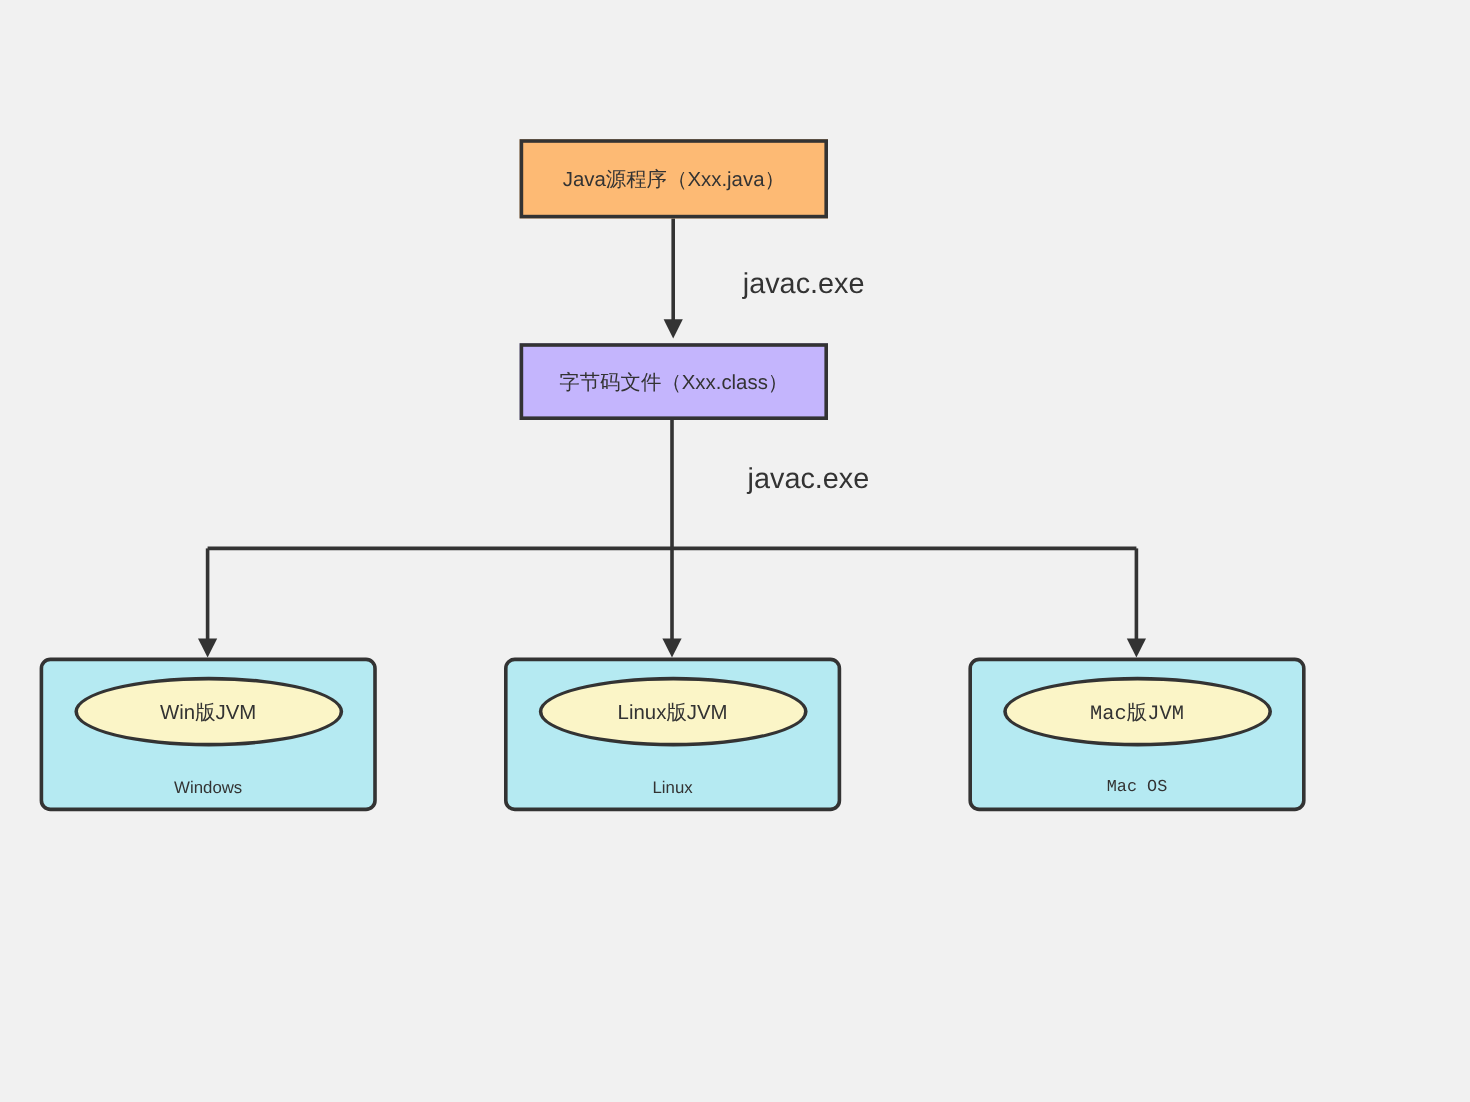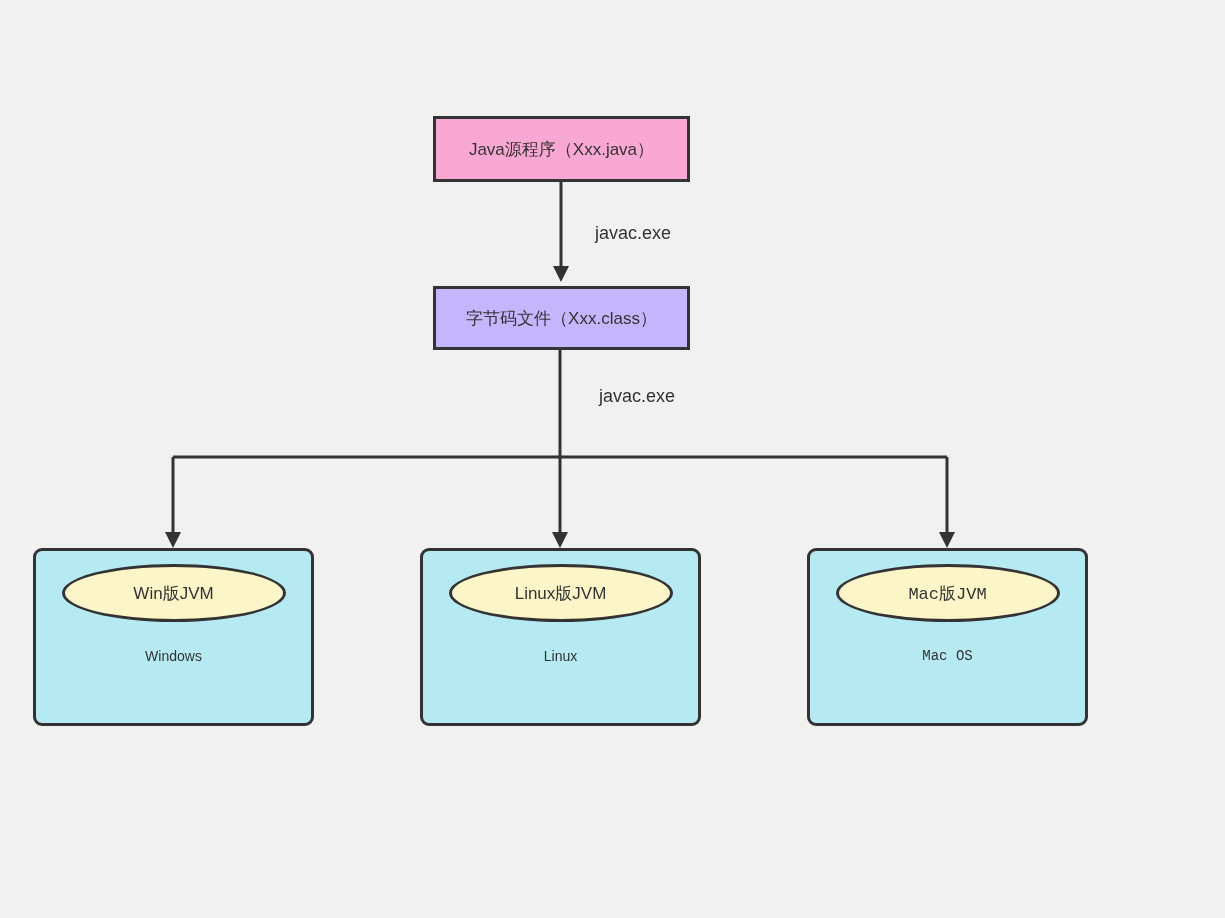--- a/index.html
+++ b/index.html
@@ -30,31 +30,31 @@
     color: #333333;
     font-size: 17px;
   }
   .rect-node {
     width: 257px;
     left: 433px;
   }
   #node-source {
     top: 116px;
     height: 66px;
-    background: #f9a8d4;
+    background: #fdba74;
   }
   #node-bytecode {
     top: 286px;
     height: 64px;
     background: #c4b5fd;
   }
   .os-node {
     top: 548px;
     width: 281px;
-    height: 178px;
+    height: 128px;
     background: #b5eaf2;
     border-radius: 9px;
     flex-direction: column;
     justify-content: flex-start;
   }
   #node-windows { left: 33px; }
   #node-linux   { left: 420px; }
   #node-mac     { left: 807px; font-family: Liberation Mono, monospace; }
   .jvm-ellipse {
     box-sizing: border-box;
@@ -70,23 +70,24 @@
     font-size: 17px;
     color: #333333;
   }
   .os-label {
     margin-top: 26px;
     font-size: 14px;
     color: #333333;
   }
   .edge-label {
     position: absolute;
-    font-size: 18px;
+    font-size: 24px;
     color: #333333;
     white-space: nowrap;
+    margin-left: 24px;
   }
   #label-compile { left: 595px; top: 223px; }
   #label-run     { left: 599px; top: 386px; }
 </style>
 </head>
 <body>
 
 <div id="canvas">
 
   <svg id="connector-layer" width="1225" height="918" viewBox="0 0 1225 918">

